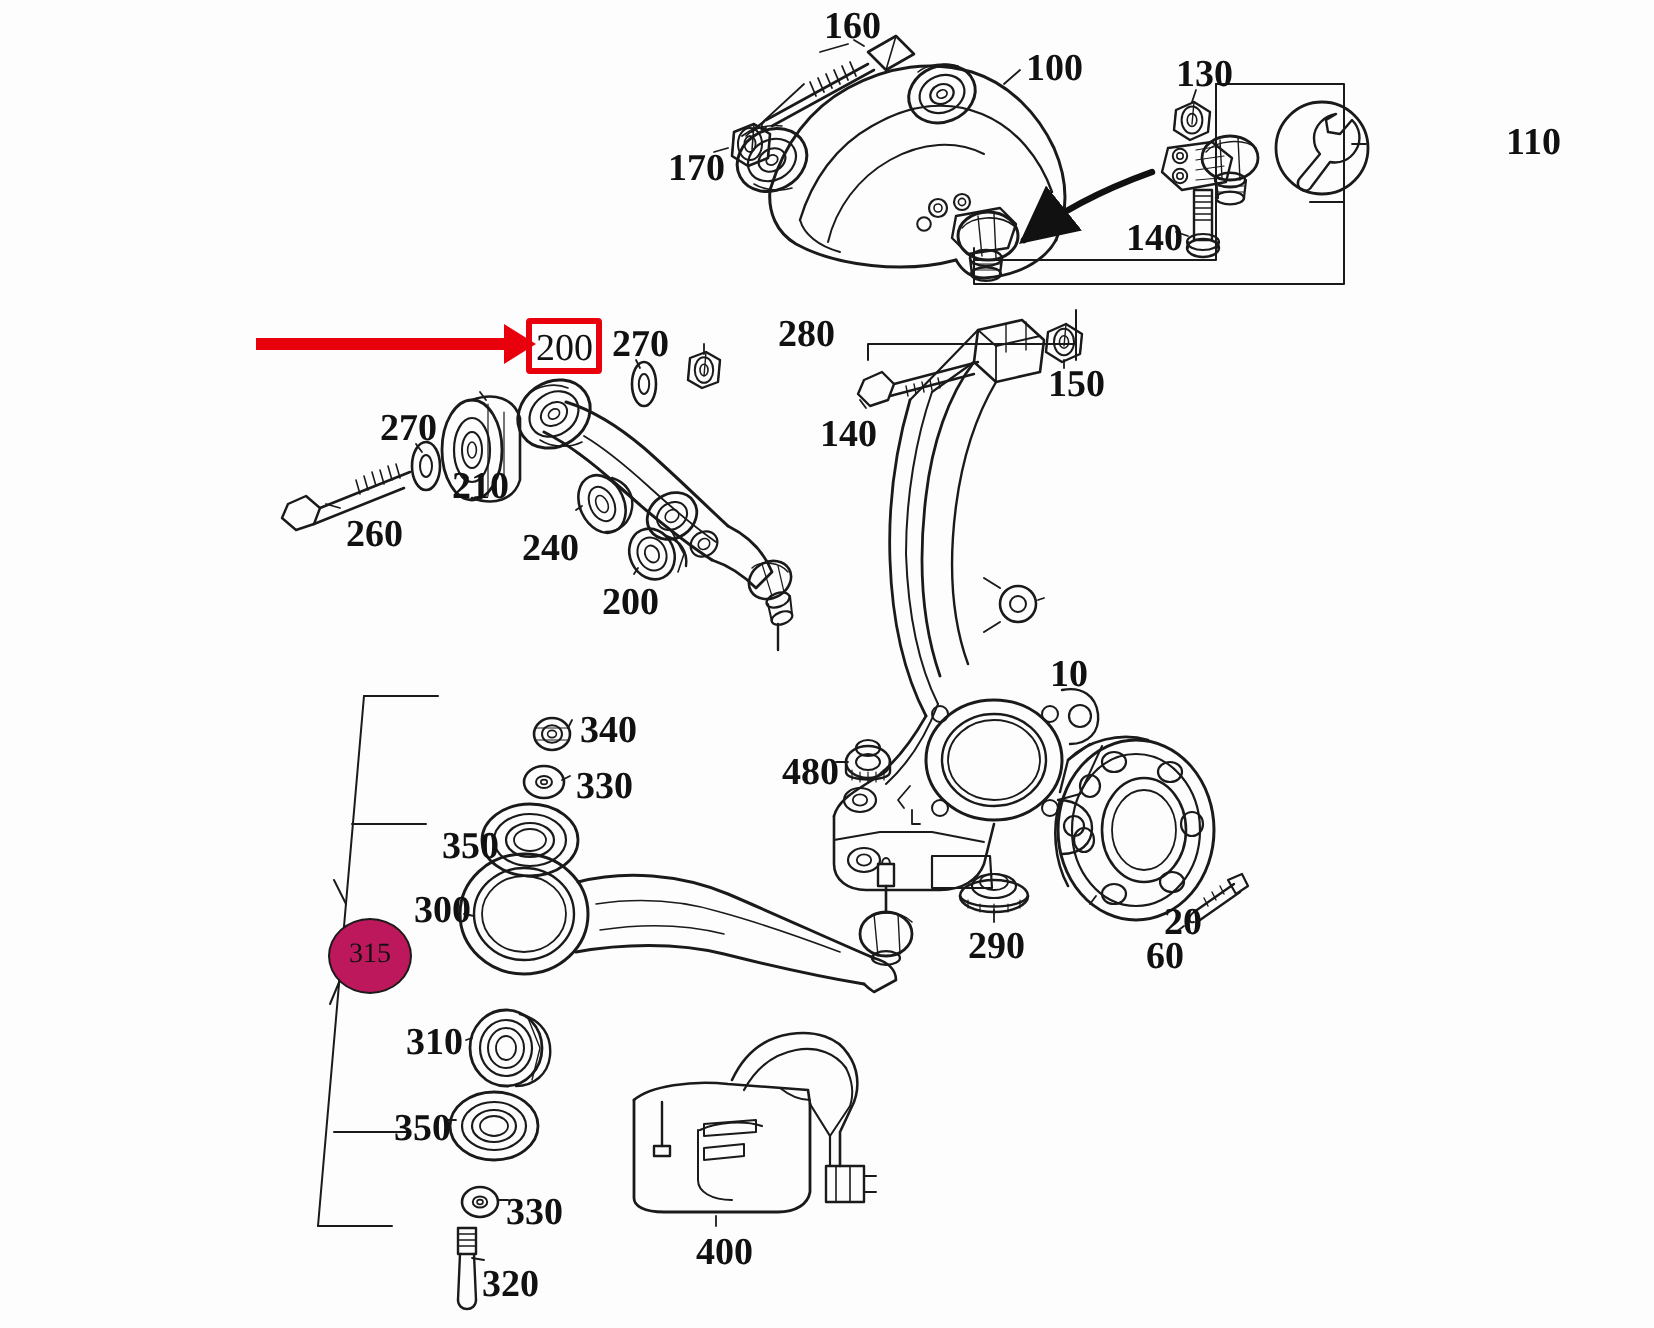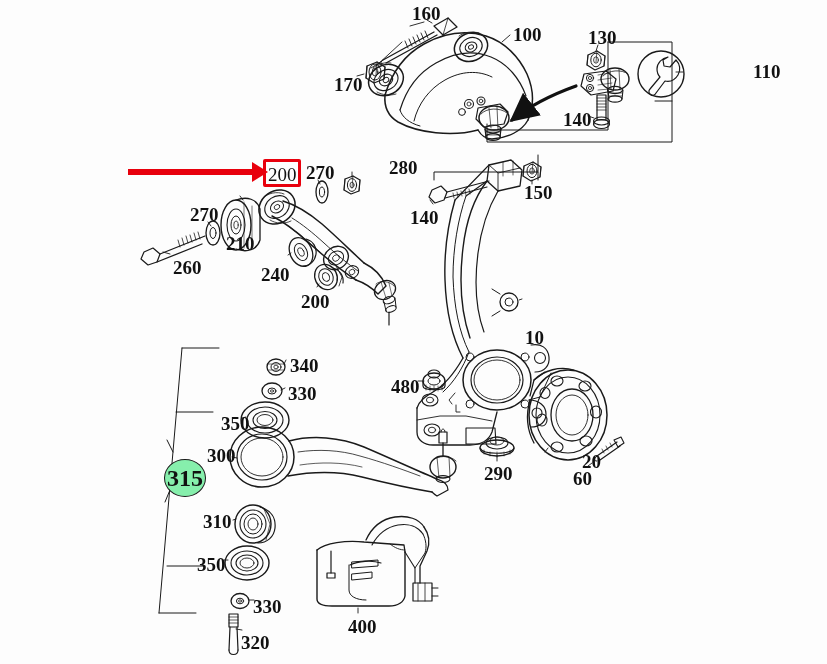--- a/index.html
+++ b/index.html
@@ -33,25 +33,25 @@
   .hl-label{
     position:absolute;
     font-family:"Liberation Serif", serif;
     font-size:19px;font-weight:400;color:#111;
     line-height:1;white-space:nowrap;
   }
   .callout-circle{
     position:absolute;
     border:1.6px solid #1a1a1a;
     border-radius:50%;
-    background:#86efac;
+    background:#be185d;
     box-sizing:border-box;
     display:flex;align-items:center;justify-content:center;
     font-family:"Liberation Serif", serif;
-    font-size:24px;font-weight:700;color:#111;
+    font-size:14px;font-weight:400;color:#111;
   }
 </style>
 </head>
 <body>
 
 <div id="stage">
 
   <svg id="artboard" viewBox="0 0 827 664">
     <defs>
       <marker id="arrowblk" markerWidth="9" markerHeight="9" refX="8" refY="4.5" orient="auto">

